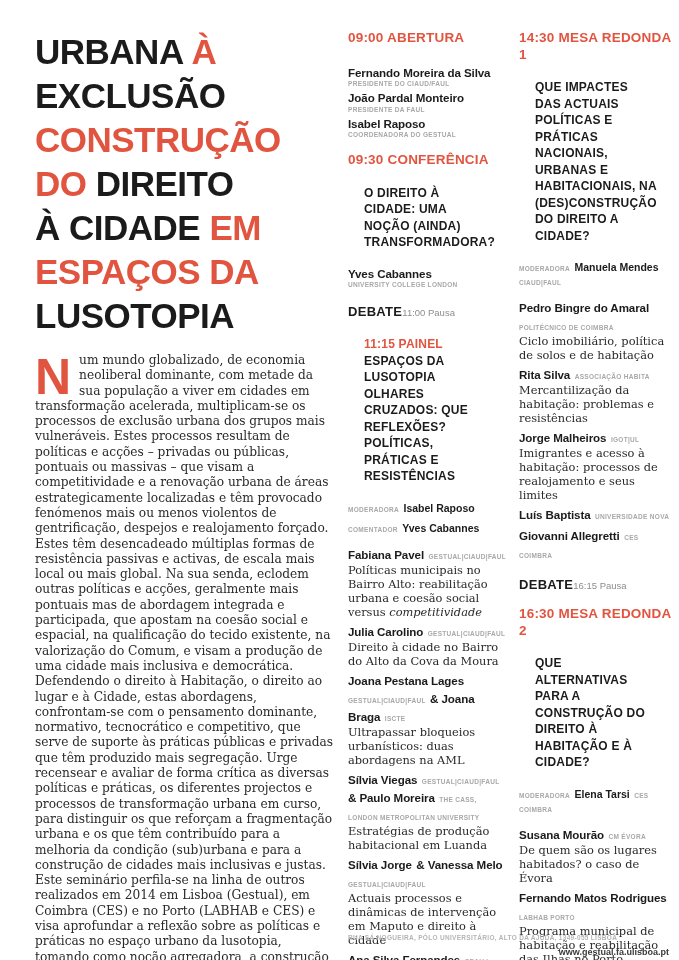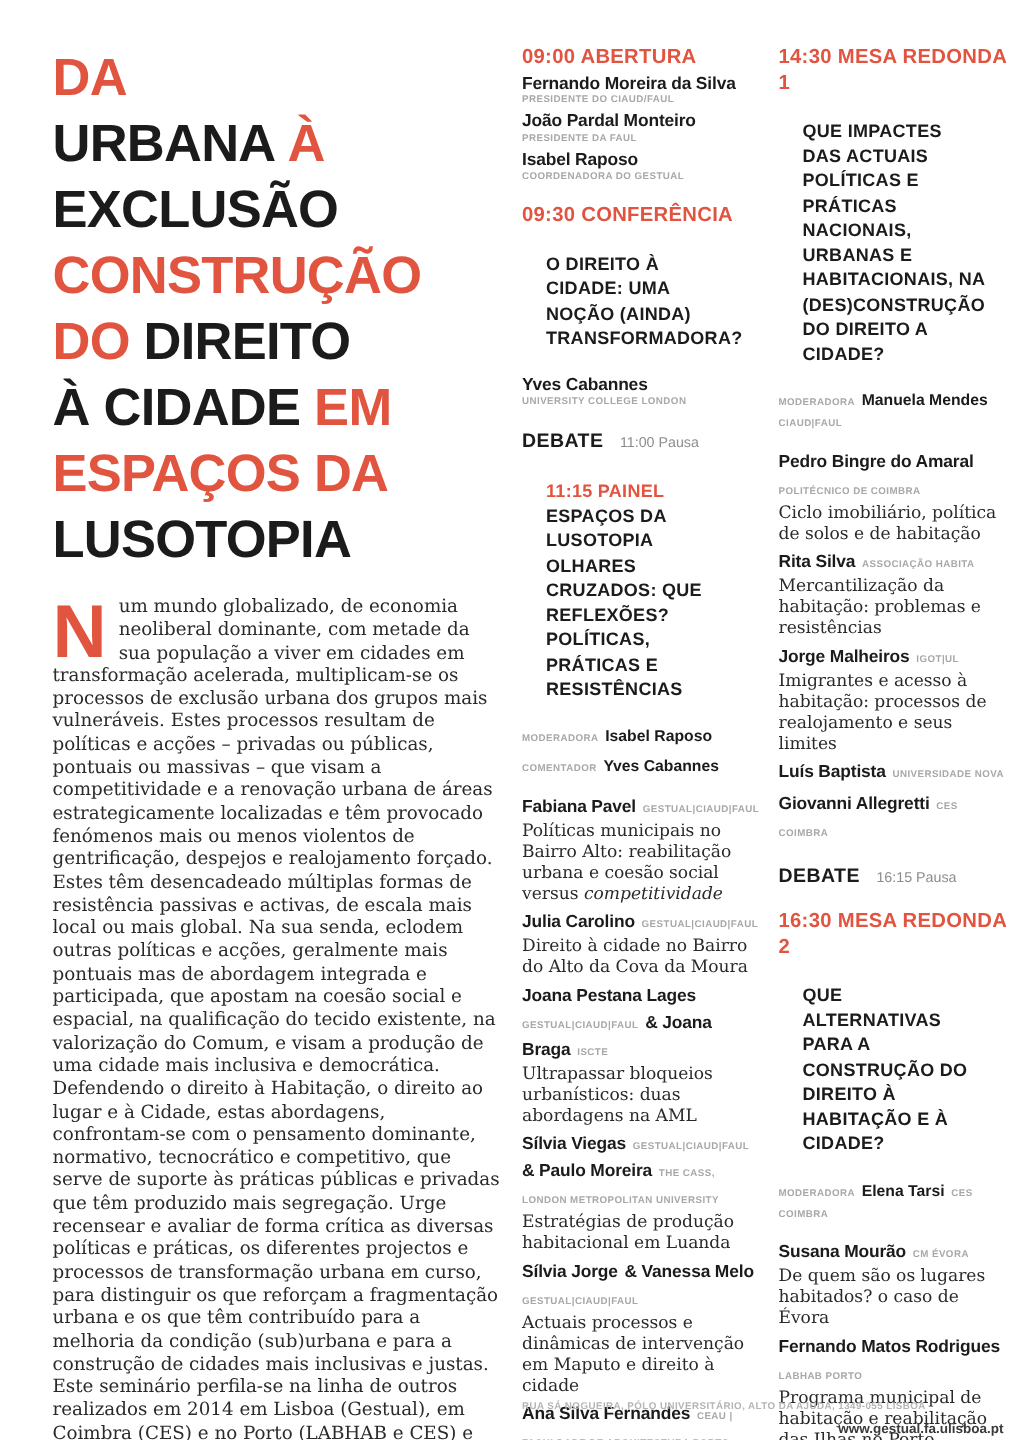--- a/index.html
+++ b/index.html
@@ -26,34 +26,33 @@
   .speaker{margin-bottom:3px;}
   .speaker .af{display:block;line-height:8px;}
   .tk{font-family:"DejaVu Serif",serif;font-size:11.4px;line-height:14px;color:#2a2a2a;}
   .tk .it{font-style:italic;}
   .item{margin-bottom:3px;}
   .modrow{margin:6px 0 0 0;line-height:11px;}
   .mod-label{font-weight:bold;font-size:6.5px;color:#a8a8a8;letter-spacing:0.3px;}
   .mod-name{font-weight:bold;font-size:10.5px;color:#1b1b1b;}
   .debate-row{margin:13px 0 13px 0;}
   .debate{font-weight:bold;font-size:13px;color:#1b1b1b;letter-spacing:0.3px;}
-  .debate-note{font-size:9.5px;color:#8d8d8d;margin-left:11px;}
-  .mb6{margin-bottom:2px;} .mb8{margin-bottom:8px;}
+  .debate-note{font-size:9.5px;color:#8d8d8d;margin-left:0;}
+  .mb6{margin-bottom:19px;} .mb8{margin-bottom:8px;}
 
   .footer-address{position:absolute;left:348px;top:934px;font-weight:bold;font-size:6.5px;color:#b5b5b5;letter-spacing:0.3px;}
   .footer-site{position:absolute;left:519px;top:930px;width:150px;text-align:right;font-weight:bold;font-size:9px;color:#3a3a3a;margin-top:17px;}
 </style>
 </head>
 <body>
 
 <div class="poster">
 
   <div class="col col-left">
     <h1 class="title">
-      <div><span class="red">DA</span></div>
       <div><span>URBANA </span><span class="red">À</span></div>
       <div><span>EXCLUSÃO</span></div>
       <div><span class="red">CONSTRUÇÃO</span></div>
       <div><span class="red">DO </span><span>DIREITO</span></div>
       <div><span>À CIDADE </span><span class="red">EM</span></div>
       <div><span class="red">ESPAÇOS DA</span></div>
       <div><span>LUSOTOPIA</span></div>
     </h1>
     <p class="intro"><span class="dropcap">N</span><span>um mundo globalizado, de economia neoliberal dominante, com metade da sua população a viver em cidades em transformação acelerada, multiplicam-se os processos de exclusão urbana dos grupos mais vulneráveis. Estes processos resultam de políticas e acções – privadas ou públicas, pontuais ou massivas – que visam a competitividade e a renovação urbana de áreas estrategicamente localizadas e têm provocado fenómenos mais ou menos violentos de gentrificação, despejos e realojamento forçado. Estes têm desencadeado múltiplas formas de resistência passivas e activas, de escala mais local ou mais global. Na sua senda, eclodem outras políticas e acções, geralmente mais pontuais mas de abordagem integrada e participada, que apostam na coesão social e espacial, na qualificação do tecido existente, na valorização do Comum, e visam a produção de uma cidade mais inclusiva e democrática. Defendendo o direito à Habitação, o direito ao lugar e à Cidade, estas abordagens, confrontam-se com o pensamento dominante, normativo, tecnocrático e competitivo, que serve de suporte às práticas públicas e privadas que têm produzido mais segregação. Urge recensear e avaliar de forma crítica as diversas políticas e práticas, os diferentes projectos e processos de transformação urbana em curso, para distinguir os que reforçam a fragmentação urbana e os que têm contribuído para a melhoria da condição (sub)urbana e para a construção de cidades mais inclusivas e justas. Este seminário perfila-se na linha de outros realizados em 2014 em Lisboa (Gestual), em Coimbra (CES) e no Porto (LABHAB e CES) e visa aprofundar a reflexão sobre as políticas e práticas no espaço urbano da lusotopia, tomando como noção agregadora, a construção do Direito à Cidade.</span></p>
 

